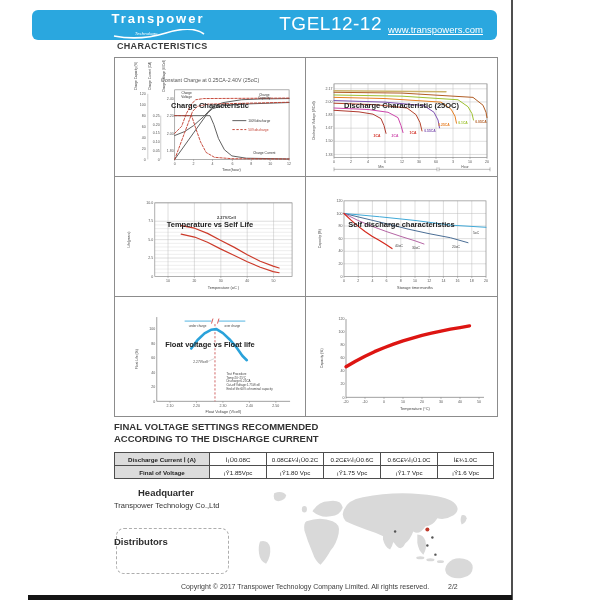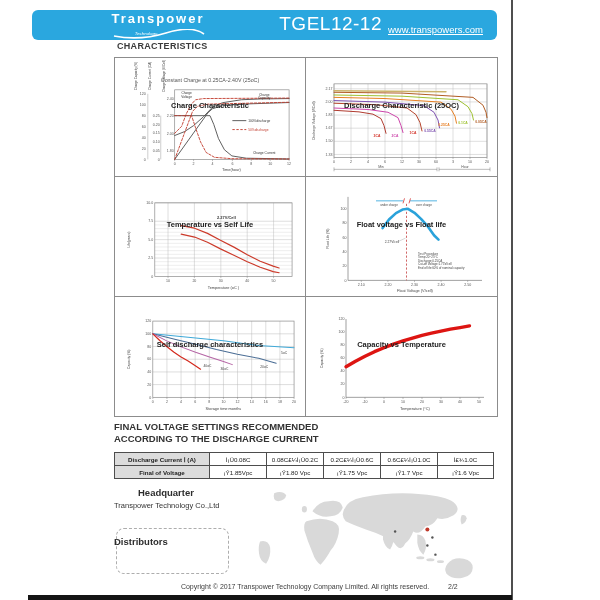--- a/index.html
+++ b/index.html
@@ -236,60 +236,20 @@
           <text x="38.5" y="82.7" text-anchor="end" font-size="3.6" fill="#555">2.5</text>
           <text x="38.5" y="101.2" text-anchor="end" font-size="3.6" fill="#555">0</text>
           <polyline points="66.5,48.9 80,51.5 93,56.7 106,63.7 120,70.8 133,78.2 146,84.8 159,89.6 165,91.5" fill="none" stroke="#cc3a2a" stroke-width="1.2" stroke-linejoin="round" stroke-linecap="round"></polyline>
           <polyline points="66.5,57.5 80,60.4 93,65.6 106,72.3 120,78.9 133,85.2 146,90.8 159,95.2 165,96.3" fill="none" stroke="#cc3a2a" stroke-width="1.2" stroke-linejoin="round" stroke-linecap="round"></polyline>
           <text x="112" y="42" text-anchor="middle" font-size="4" fill="#333" font-weight="bold">2.27V/Cell</text>
           <text x="109" y="113" text-anchor="middle" font-size="3.9" fill="#444">Temperature (oC )</text>
           <text x="15" y="63" text-anchor="middle" font-size="3.4" fill="#444" transform="rotate(-90 15 63)">Life(years)</text>
         </svg>
     </div>
     <div class="cell">
-      <div class="ctitle">Float voltage vs Float life</div>
-      <svg class="plot" viewBox="0 0 191 119" preserveAspectRatio="none">
-          <line x1="42" y1="20" x2="42" y2="104" stroke="#777" stroke-width="0.7"></line>
-          <line x1="42" y1="104" x2="176" y2="104" stroke="#777" stroke-width="0.7"></line>
-          <line x1="55.3" y1="104" x2="55.3" y2="105.7" stroke="#777" stroke-width="0.45"></line>
-          <text x="55.3" y="109.4" text-anchor="middle" font-size="3.6" fill="#555">2.10</text>
-          <line x1="81.9" y1="104" x2="81.9" y2="105.7" stroke="#777" stroke-width="0.45"></line>
-          <text x="81.9" y="109.4" text-anchor="middle" font-size="3.6" fill="#555">2.20</text>
-          <line x1="108.5" y1="104" x2="108.5" y2="105.7" stroke="#777" stroke-width="0.45"></line>
-          <text x="108.5" y="109.4" text-anchor="middle" font-size="3.6" fill="#555">2.30</text>
-          <line x1="135.1" y1="104" x2="135.1" y2="105.7" stroke="#777" stroke-width="0.45"></line>
-          <text x="135.1" y="109.4" text-anchor="middle" font-size="3.6" fill="#555">2.40</text>
-          <line x1="161.7" y1="104" x2="161.7" y2="105.7" stroke="#777" stroke-width="0.45"></line>
-          <text x="161.7" y="109.4" text-anchor="middle" font-size="3.6" fill="#555">2.50</text>
-          <text x="40.5" y="105.2" text-anchor="end" font-size="3.6" fill="#555">0</text>
-          <text x="40.5" y="90.8" text-anchor="end" font-size="3.6" fill="#555">20</text>
-          <text x="40.5" y="76.4" text-anchor="end" font-size="3.6" fill="#555">40</text>
-          <text x="40.5" y="62" text-anchor="end" font-size="3.6" fill="#555">60</text>
-          <text x="40.5" y="47.6" text-anchor="end" font-size="3.6" fill="#555">80</text>
-          <text x="40.5" y="33.2" text-anchor="end" font-size="3.6" fill="#555">100</text>
-          <line x1="100.5" y1="27" x2="100.5" y2="104" stroke="#cc5555" stroke-width="0.9" stroke-dasharray="2.2,1.8"></line>
-          <line x1="70" y1="24" x2="97" y2="24" stroke="#2aa2da" stroke-width="0.8"></line>
-          <line x1="104" y1="24" x2="131" y2="24" stroke="#2aa2da" stroke-width="0.8"></line>
-          <line x1="98.5" y1="21.5" x2="97" y2="26.5" stroke="#d03333" stroke-width="0.8"></line>
-          <line x1="104.5" y1="21.5" x2="103" y2="26.5" stroke="#d03333" stroke-width="0.8"></line>
-          <line x1="93" y1="64.5" x2="99.5" y2="61.5" stroke="#999" stroke-width="0.4"></line>
-          <polyline points="76.6,51.4 83,42.8 90,36.3 96.5,32.7 102,32 108.5,36 115,42.1 122,50 128,58.6 132.5,63" fill="none" stroke="#2aa2da" stroke-width="2.6" stroke-linejoin="round" stroke-linecap="round"></polyline>
-          <text x="83" y="29.5" text-anchor="middle" font-size="3" fill="#444">under charge</text>
-          <text x="118" y="29.5" text-anchor="middle" font-size="3" fill="#444">over charge</text>
-          <text x="86" y="66" text-anchor="middle" font-size="3.3" fill="#444">2.27V/cell</text>
-          <text x="112" y="78" text-anchor="start" font-size="3" fill="#444">Test Procedure</text>
-          <text x="112" y="81.6" text-anchor="start" font-size="3" fill="#444">Temp:20~25°C</text>
-          <text x="112" y="85.2" text-anchor="start" font-size="3" fill="#444">Discharge:0.25CA</text>
-          <text x="112" y="88.8" text-anchor="start" font-size="3" fill="#444">Cut-off Voltage:1.75V/cell</text>
-          <text x="112" y="92.4" text-anchor="start" font-size="3" fill="#444">End of life:60% of nominal capacity</text>
-          <text x="109" y="116" text-anchor="middle" font-size="3.9" fill="#444">Float Voltage (V/cell)</text>
-          <text x="23" y="62" text-anchor="middle" font-size="3.4" fill="#444" transform="rotate(-90 23 62)">Float Life (%)</text>
-        </svg>
-    </div>
-    <div class="cell">
       <div class="ctitle">Self discharge characteristics</div>
       <svg class="plot" viewBox="0 0 191 119" preserveAspectRatio="none">
           <line x1="52.2" y1="24" x2="52.2" y2="100" stroke="#b5b5b5" stroke-width="0.45"></line>
           <line x1="66.4" y1="24" x2="66.4" y2="100" stroke="#b5b5b5" stroke-width="0.45"></line>
           <line x1="80.6" y1="24" x2="80.6" y2="100" stroke="#b5b5b5" stroke-width="0.45"></line>
           <line x1="94.8" y1="24" x2="94.8" y2="100" stroke="#b5b5b5" stroke-width="0.45"></line>
           <line x1="109" y1="24" x2="109" y2="100" stroke="#b5b5b5" stroke-width="0.45"></line>
           <line x1="123.2" y1="24" x2="123.2" y2="100" stroke="#b5b5b5" stroke-width="0.45"></line>
           <line x1="137.4" y1="24" x2="137.4" y2="100" stroke="#b5b5b5" stroke-width="0.45"></line>
           <line x1="151.6" y1="24" x2="151.6" y2="100" stroke="#b5b5b5" stroke-width="0.45"></line>
@@ -335,21 +295,60 @@
           <polyline points="38,36.7 45,43.4 52,49.4 59,54.8 66,59.5 73.5,63.8 80,68 86,72" fill="none" stroke="#d4281c" stroke-width="1.2" stroke-linejoin="round" stroke-linecap="round"></polyline>
           <text x="170" y="57" text-anchor="middle" font-size="3.4" fill="#444">5oC</text>
           <text x="150" y="71" text-anchor="middle" font-size="3.4" fill="#444">20oC</text>
           <text x="110" y="72.5" text-anchor="middle" font-size="3.4" fill="#444">30oC</text>
           <text x="93" y="70" text-anchor="middle" font-size="3.4" fill="#444">40oC</text>
           <text x="109" y="113" text-anchor="middle" font-size="3.9" fill="#444">Storage time:months</text>
           <text x="15" y="62" text-anchor="middle" font-size="3.4" fill="#444" transform="rotate(-90 15 62)">Capacity (%)</text>
         </svg>
     </div>
     <div class="cell">
-      <div class="ctitle">Capacity vs Temperature</div>
+      <div class="ctitle">Float voltage vs Float life</div>
+      <svg class="plot" viewBox="0 0 191 119" preserveAspectRatio="none">
+          <line x1="42" y1="20" x2="42" y2="104" stroke="#777" stroke-width="0.7"></line>
+          <line x1="42" y1="104" x2="176" y2="104" stroke="#777" stroke-width="0.7"></line>
+          <line x1="55.3" y1="104" x2="55.3" y2="105.7" stroke="#777" stroke-width="0.45"></line>
+          <text x="55.3" y="109.4" text-anchor="middle" font-size="3.6" fill="#555">2.10</text>
+          <line x1="81.9" y1="104" x2="81.9" y2="105.7" stroke="#777" stroke-width="0.45"></line>
+          <text x="81.9" y="109.4" text-anchor="middle" font-size="3.6" fill="#555">2.20</text>
+          <line x1="108.5" y1="104" x2="108.5" y2="105.7" stroke="#777" stroke-width="0.45"></line>
+          <text x="108.5" y="109.4" text-anchor="middle" font-size="3.6" fill="#555">2.30</text>
+          <line x1="135.1" y1="104" x2="135.1" y2="105.7" stroke="#777" stroke-width="0.45"></line>
+          <text x="135.1" y="109.4" text-anchor="middle" font-size="3.6" fill="#555">2.40</text>
+          <line x1="161.7" y1="104" x2="161.7" y2="105.7" stroke="#777" stroke-width="0.45"></line>
+          <text x="161.7" y="109.4" text-anchor="middle" font-size="3.6" fill="#555">2.50</text>
+          <text x="40.5" y="105.2" text-anchor="end" font-size="3.6" fill="#555">0</text>
+          <text x="40.5" y="90.8" text-anchor="end" font-size="3.6" fill="#555">20</text>
+          <text x="40.5" y="76.4" text-anchor="end" font-size="3.6" fill="#555">40</text>
+          <text x="40.5" y="62" text-anchor="end" font-size="3.6" fill="#555">60</text>
+          <text x="40.5" y="47.6" text-anchor="end" font-size="3.6" fill="#555">80</text>
+          <text x="40.5" y="33.2" text-anchor="end" font-size="3.6" fill="#555">100</text>
+          <line x1="100.5" y1="27" x2="100.5" y2="104" stroke="#cc5555" stroke-width="0.9" stroke-dasharray="2.2,1.8"></line>
+          <line x1="70" y1="24" x2="97" y2="24" stroke="#2aa2da" stroke-width="0.8"></line>
+          <line x1="104" y1="24" x2="131" y2="24" stroke="#2aa2da" stroke-width="0.8"></line>
+          <line x1="98.5" y1="21.5" x2="97" y2="26.5" stroke="#d03333" stroke-width="0.8"></line>
+          <line x1="104.5" y1="21.5" x2="103" y2="26.5" stroke="#d03333" stroke-width="0.8"></line>
+          <line x1="93" y1="64.5" x2="99.5" y2="61.5" stroke="#999" stroke-width="0.4"></line>
+          <polyline points="76.6,51.4 83,42.8 90,36.3 96.5,32.7 102,32 108.5,36 115,42.1 122,50 128,58.6 132.5,63" fill="none" stroke="#2aa2da" stroke-width="2.6" stroke-linejoin="round" stroke-linecap="round"></polyline>
+          <text x="83" y="29.5" text-anchor="middle" font-size="3" fill="#444">under charge</text>
+          <text x="118" y="29.5" text-anchor="middle" font-size="3" fill="#444">over charge</text>
+          <text x="86" y="66" text-anchor="middle" font-size="3.3" fill="#444">2.27V/cell</text>
+          <text x="112" y="78" text-anchor="start" font-size="3" fill="#444">Test Procedure</text>
+          <text x="112" y="81.6" text-anchor="start" font-size="3" fill="#444">Temp:20~25°C</text>
+          <text x="112" y="85.2" text-anchor="start" font-size="3" fill="#444">Discharge:0.25CA</text>
+          <text x="112" y="88.8" text-anchor="start" font-size="3" fill="#444">Cut-off Voltage:1.75V/cell</text>
+          <text x="112" y="92.4" text-anchor="start" font-size="3" fill="#444">End of life:60% of nominal capacity</text>
+          <text x="109" y="116" text-anchor="middle" font-size="3.9" fill="#444">Float Voltage (V/cell)</text>
+          <text x="23" y="62" text-anchor="middle" font-size="3.4" fill="#444" transform="rotate(-90 23 62)">Float Life (%)</text>
+        </svg>
+    </div>
+    <div class="cell">
       <svg class="plot" viewBox="0 0 191 119" preserveAspectRatio="none">
           <line x1="40" y1="22" x2="40" y2="100" stroke="#777" stroke-width="0.7"></line>
           <line x1="40" y1="100" x2="178" y2="100" stroke="#777" stroke-width="0.7"></line>
           <line x1="40" y1="100" x2="40" y2="101.7" stroke="#777" stroke-width="0.45"></line>
           <text x="40" y="105.4" text-anchor="middle" font-size="3.6" fill="#555">-20</text>
           <line x1="59" y1="100" x2="59" y2="101.7" stroke="#777" stroke-width="0.45"></line>
           <text x="59" y="105.4" text-anchor="middle" font-size="3.6" fill="#555">-10</text>
           <line x1="78" y1="100" x2="78" y2="101.7" stroke="#777" stroke-width="0.45"></line>
           <text x="78" y="105.4" text-anchor="middle" font-size="3.6" fill="#555">0</text>
           <line x1="97" y1="100" x2="97" y2="101.7" stroke="#777" stroke-width="0.45"></line>

